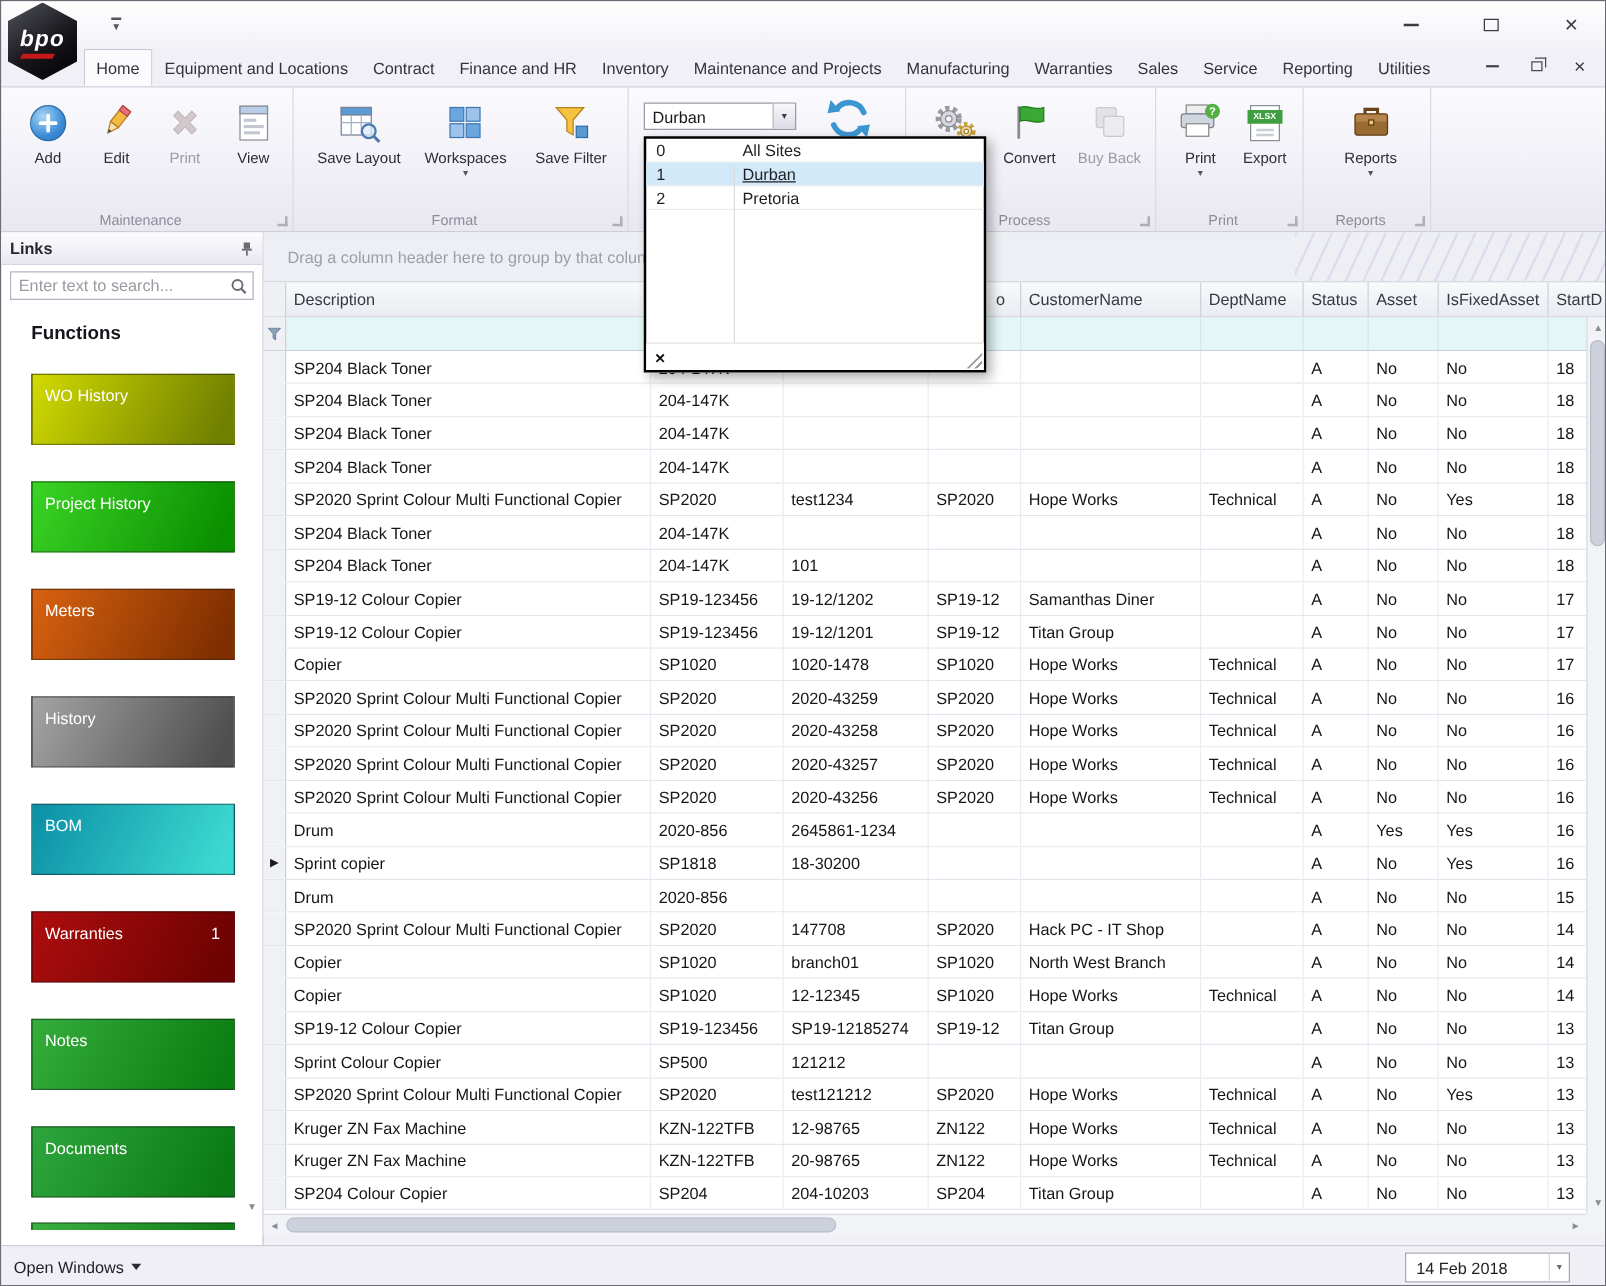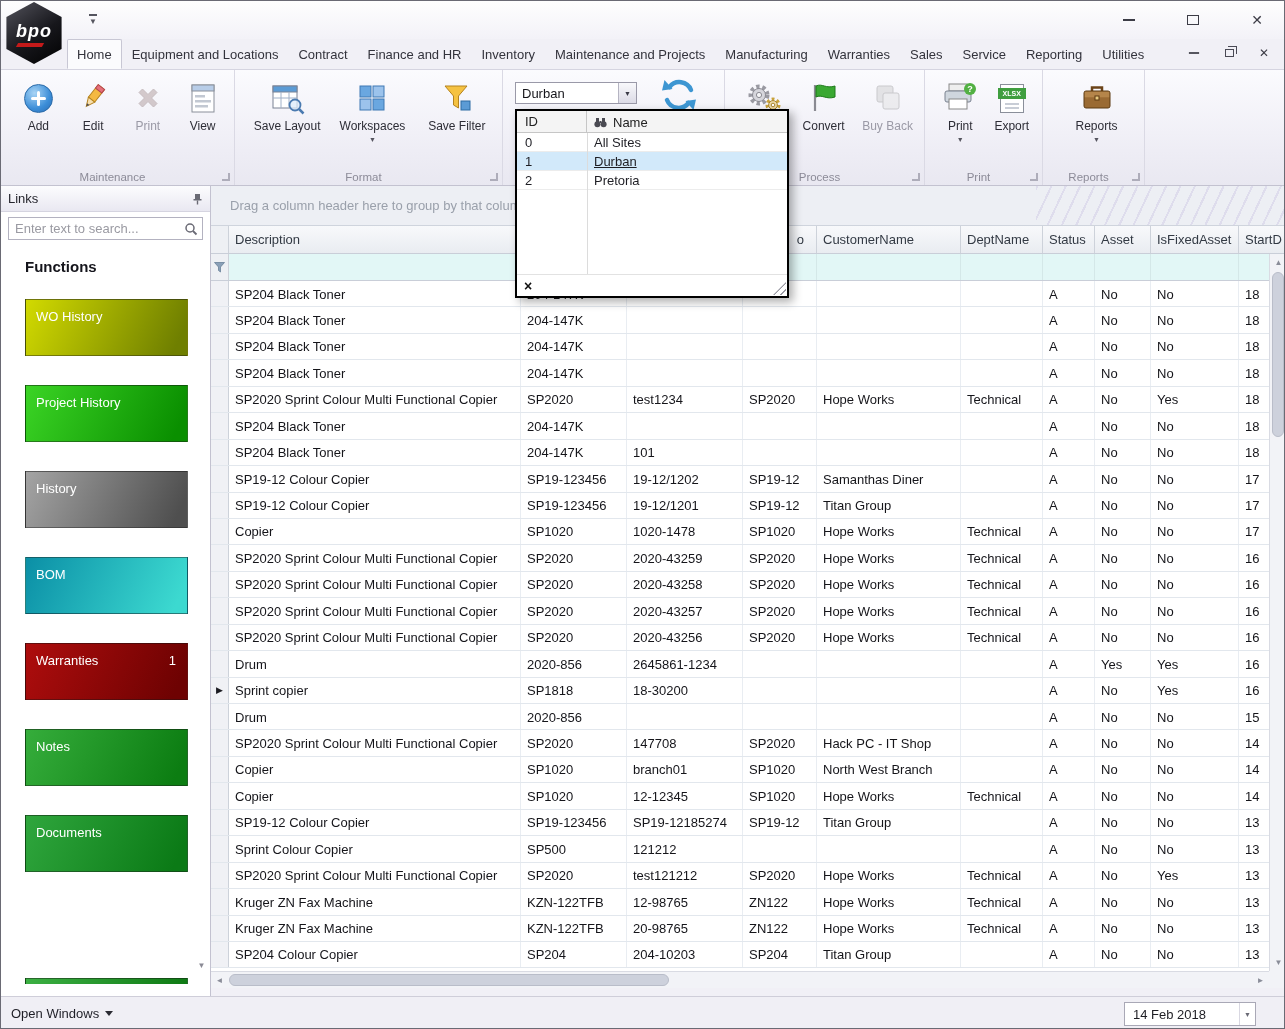--- a/index.html
+++ b/index.html
@@ -53,21 +53,21 @@
   .ic-add::after { left:12px; top:6px; width:3.5px; height:15px; }
   .combo { display:flex; width:122px; height:22px; border:1px solid #9a99a8; background:#fff; }
   .combo-text { flex:1; padding:3px 6px 0 6px; font-size:13px; color:#15151a; }
   .combo-btn { width:18px; background:linear-gradient(#f8f8fb,#dcdbe6); border-left:1px solid #b5b4c2; display:flex; align-items:center; justify-content:center; font-size:7px; color:#3a3a46; }
   .ic-xlsx { width:24px; height:29px; background:#fff; border:1px solid #8a8f9a; position:relative; }
   .xlsx-band { position:absolute; left:-3px; top:3px; right:-3px; height:11px; background:#3f9e3f; color:#fff; font-size:7px; font-weight:bold; text-align:center; line-height:11px; }
   .xlsx-line { position:absolute; left:4px; height:2px; background:#c8cdd6; right:4px; }
 
   
   #sidebar { position:absolute; left:0; top:185px; width:210px; height:810px; background:#fff; border-right:1px solid #c3c2d0; }
-  #links-header { height:26px; background:linear-gradient(#fcfcfe,#e9e8f1); border-bottom:1px solid #d5d4e0; display:flex; align-items:center; padding:0 7px; color:#26262e; }
+  #links-header { height:26px; background:linear-gradient(#fcfcfe,#e9e8f1); border-bottom:1px solid #d5d4e0; display:flex; align-items:center; padding:0 7px; color:#26262e;font-weight:bold; }
   #links-title { flex:1; }
   #sidebar-search { margin:5px 7px 0 7px; height:23px; border:1px solid #b3b2c0; background:#fff; display:flex; align-items:center; padding-right:4px; }
   #search-input { flex:1; border:0; outline:0; padding:0 6px; font:13px "Liberation Sans","DejaVu Sans",sans-serif; color:#444; min-width:0; }
   #search-input::placeholder { color:#9a9aa2; }
   #functions-title { margin:18px 0 0 24px; font-size:15px; font-weight:bold; color:#15151c; }
   #fn-host { margin:24px 22px 0 24px; }
   .fn-btn { position:relative; height:57px; margin-bottom:29px; border:1px solid rgba(20,20,20,.45); color:#fff; font-size:13px; padding:9px 10px 0 10px; }
   .fn-badge { position:absolute; right:11px; top:9px; }
   #fn-partial { position:absolute; left:24px; right:22px; bottom:12px; height:6px; background:linear-gradient(115deg,#3cb043,#0f7a14); border:1px solid rgba(20,20,20,.45); border-bottom:0; }
   #sb-scroll-down { position:absolute; right:2px; bottom:24px; width:13px; height:13px; color:#8a8a95; font-size:8px; display:flex; align-items:center; justify-content:center; }
@@ -389,20 +389,21 @@
       <input id="search-input" placeholder="Enter text to search..." style="">
       <svg width="14" height="14" viewBox="0 0 14 14">
           <circle cx="6" cy="6" r="4" fill="none" stroke="#6a6a75" stroke-width="1.5"></circle>
           <line x1="9" y1="9" x2="12.5" y2="12.5" stroke="#6a6a75" stroke-width="1.8"></line>
         </svg>
     </div>
     <div id="functions-title">Functions</div>
     <div id="fn-host">
         <div class="fn-btn" style="background: linear-gradient(115deg, rgb(210, 218, 0) 0%, rgb(111, 127, 0) 92%);"><span class="fn-label">WO History</span></div>
         <div class="fn-btn" style="background: linear-gradient(115deg, rgb(59, 212, 37) 0%, rgb(10, 143, 0) 92%);"><span class="fn-label">Project History</span></div>
+        <div class="fn-btn" style="background: linear-gradient(115deg, rgb(216, 98, 16) 0%, rgb(126, 46, 0) 92%);"><span class="fn-label">Meters</span></div>
         <div class="fn-btn" style="background: linear-gradient(115deg, rgb(164, 164, 164) 0%, rgb(79, 79, 79) 92%);"><span class="fn-label">History</span></div>
         <div class="fn-btn" style="background: linear-gradient(115deg, rgb(11, 143, 166) 0%, rgb(60, 217, 208) 92%);"><span class="fn-label">BOM</span></div>
         <div class="fn-btn" style="background: linear-gradient(115deg, rgb(174, 13, 13) 0%, rgb(110, 2, 2) 92%);"><span class="fn-label">Warranties</span><span class="fn-badge">1</span></div>
         <div class="fn-btn" style="background: linear-gradient(115deg, rgb(53, 173, 59) 0%, rgb(12, 125, 18) 92%);"><span class="fn-label">Notes</span></div>
         <div class="fn-btn" style="background: linear-gradient(115deg, rgb(47, 166, 61) 0%, rgb(11, 122, 22) 92%);"><span class="fn-label">Documents</span></div>
       </div>
     <div id="fn-partial"></div>
     <div id="sb-scroll-down">▼</div>
   </div>
 
@@ -798,33 +799,20 @@
       <span>Open Windows</span>
       <span class="tri-down"></span>
     </div>
     <div id="date-box">
       <span id="date-text">14 Feb 2018</span>
       <span id="date-drop">▼</span>
     </div>
   </div>
 
   <div id="site-popup">
-    <div id="popup-head">
-      <span class="ph-id">ID</span>
-      <span class="ph-name">
-        <svg width="13" height="11" viewBox="0 0 13 11">
-            <circle cx="3.4" cy="7.2" r="3" fill="#4a4a52"></circle>
-            <circle cx="9.6" cy="7.2" r="3" fill="#4a4a52"></circle>
-            <rect x="2" y="1" width="3" height="4" fill="#4a4a52"></rect>
-            <rect x="8" y="1" width="3" height="4" fill="#4a4a52"></rect>
-            <rect x="5.5" y="4" width="2" height="2" fill="#4a4a52"></rect>
-          </svg>
-        <span>Name</span>
-      </span>
-    </div>
     <div id="popup-rows-host">
         <div class="pr">
           <span class="pid">0</span>
           <span class="pname">All Sites</span>
         </div>
         <div class="pr sel">
           <span class="pid">1</span>
           <span class="pname">Durban</span>
         </div>
         <div class="pr">

